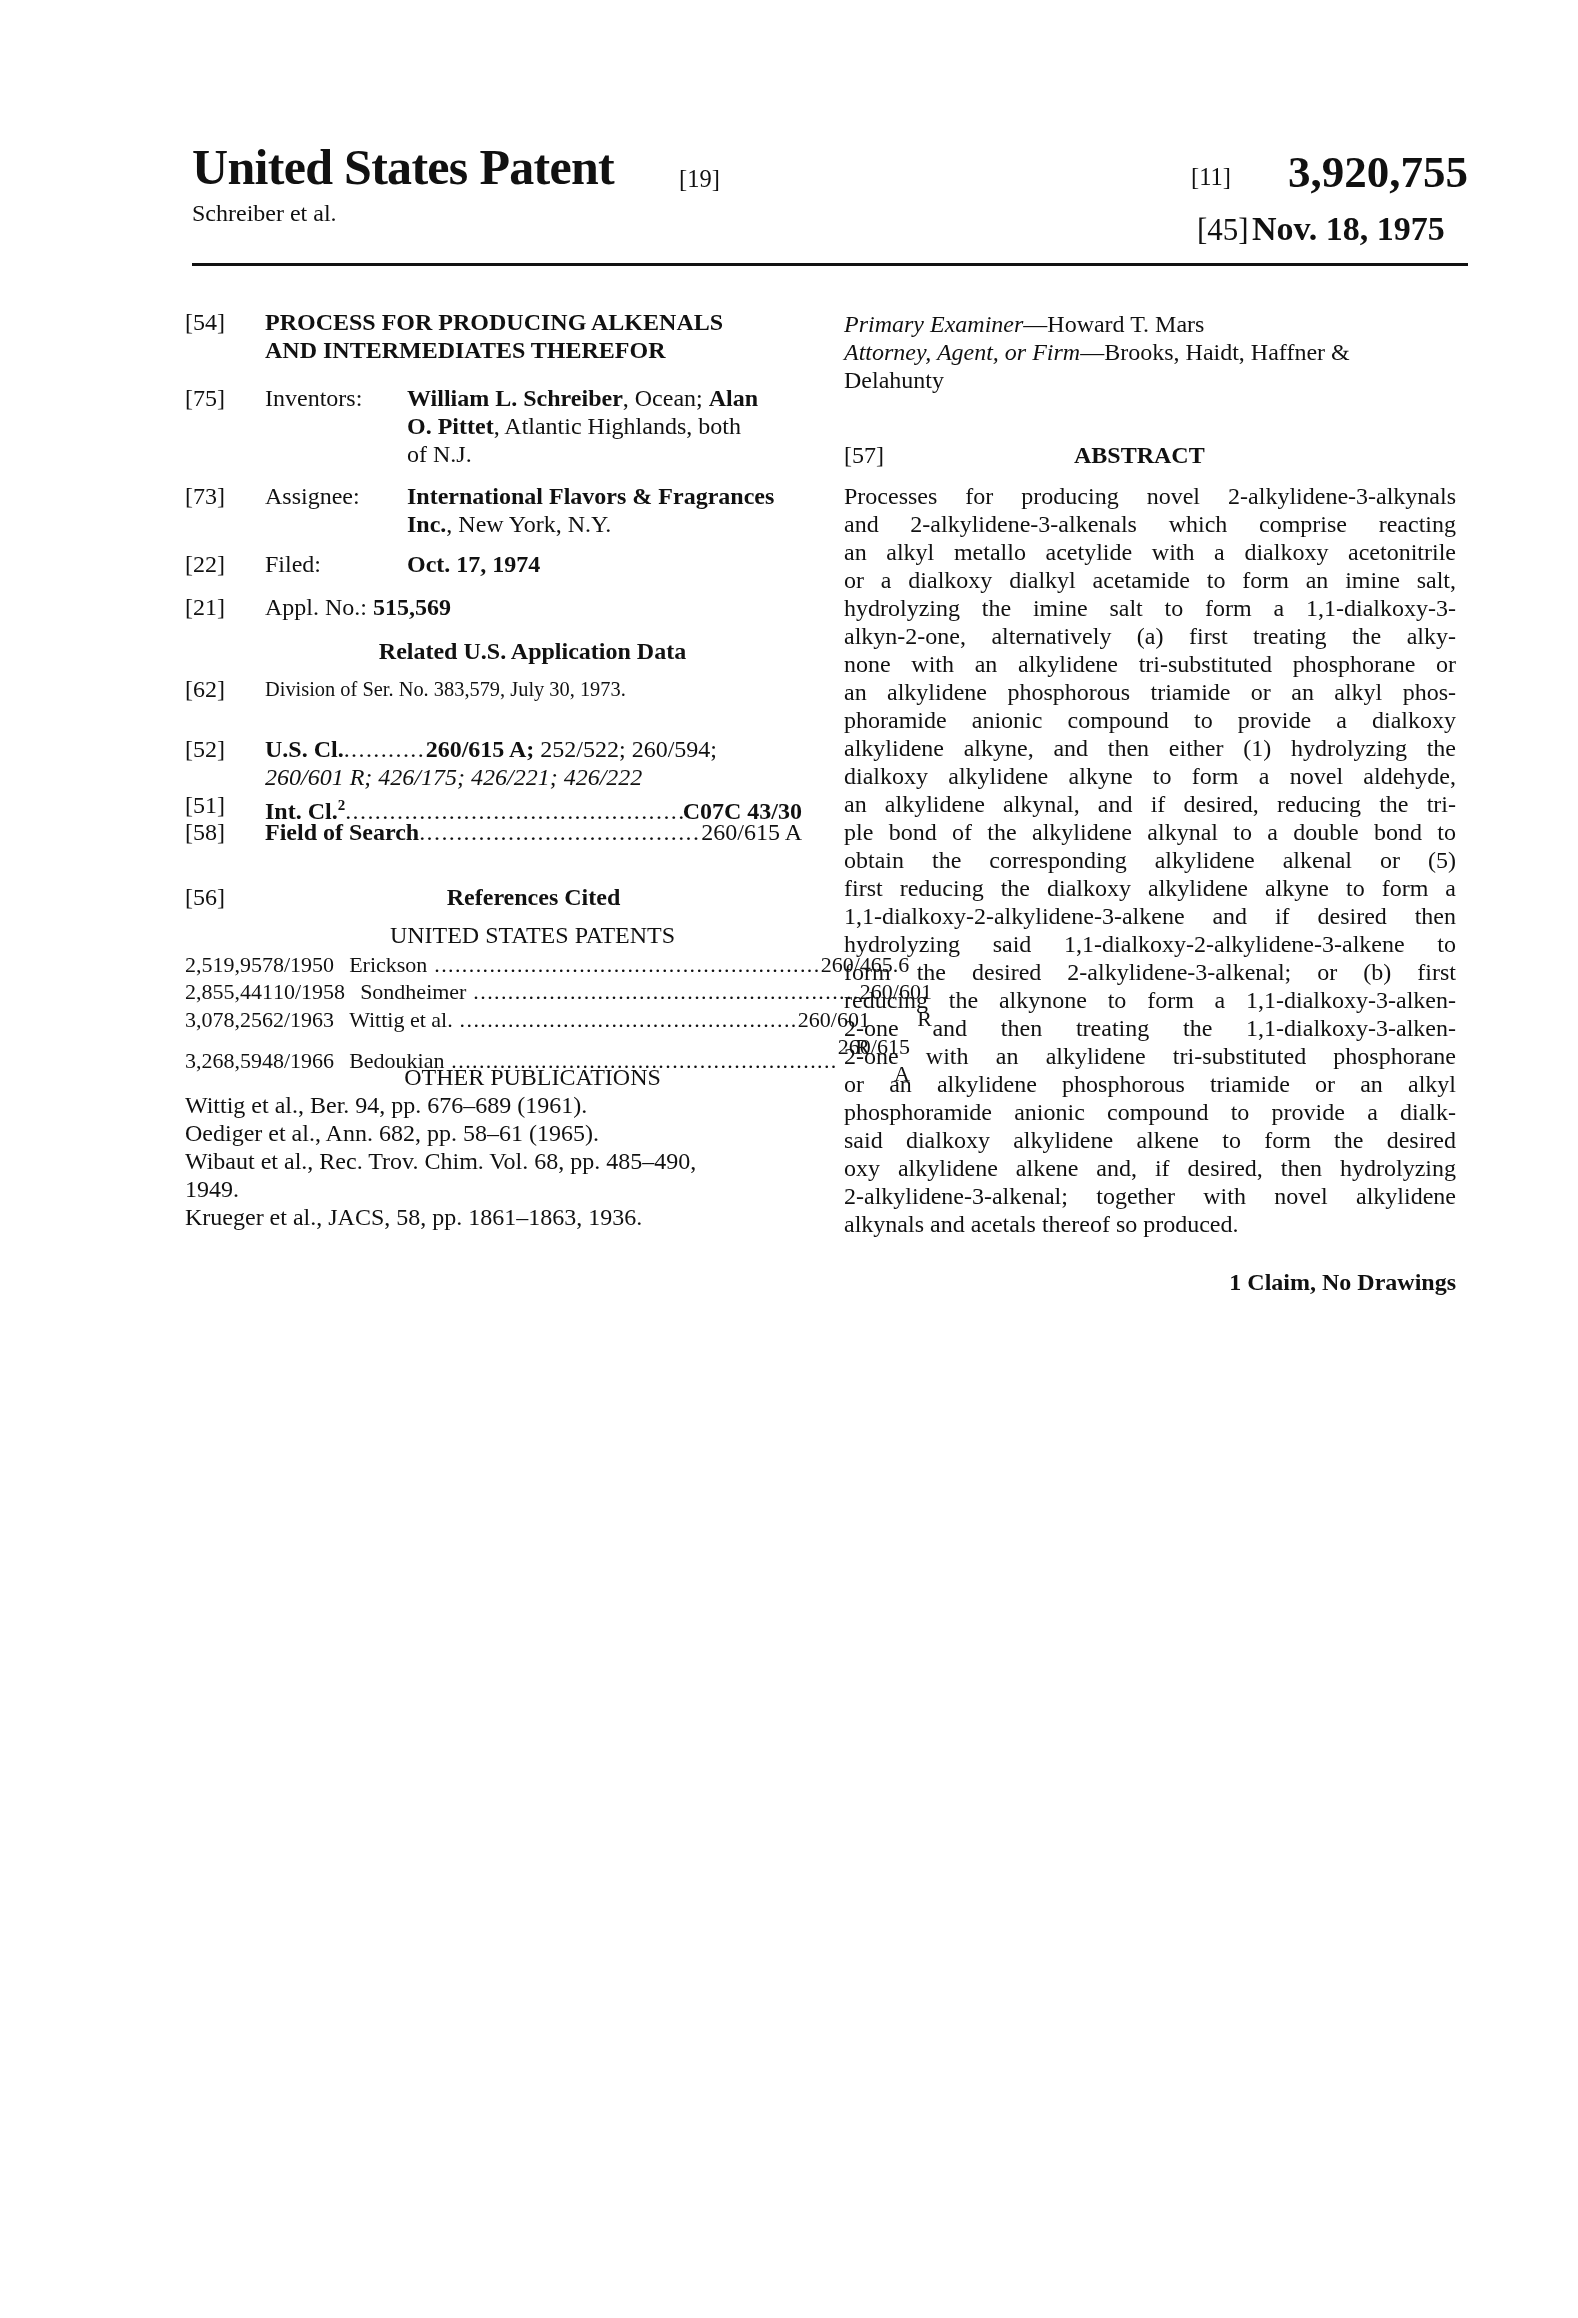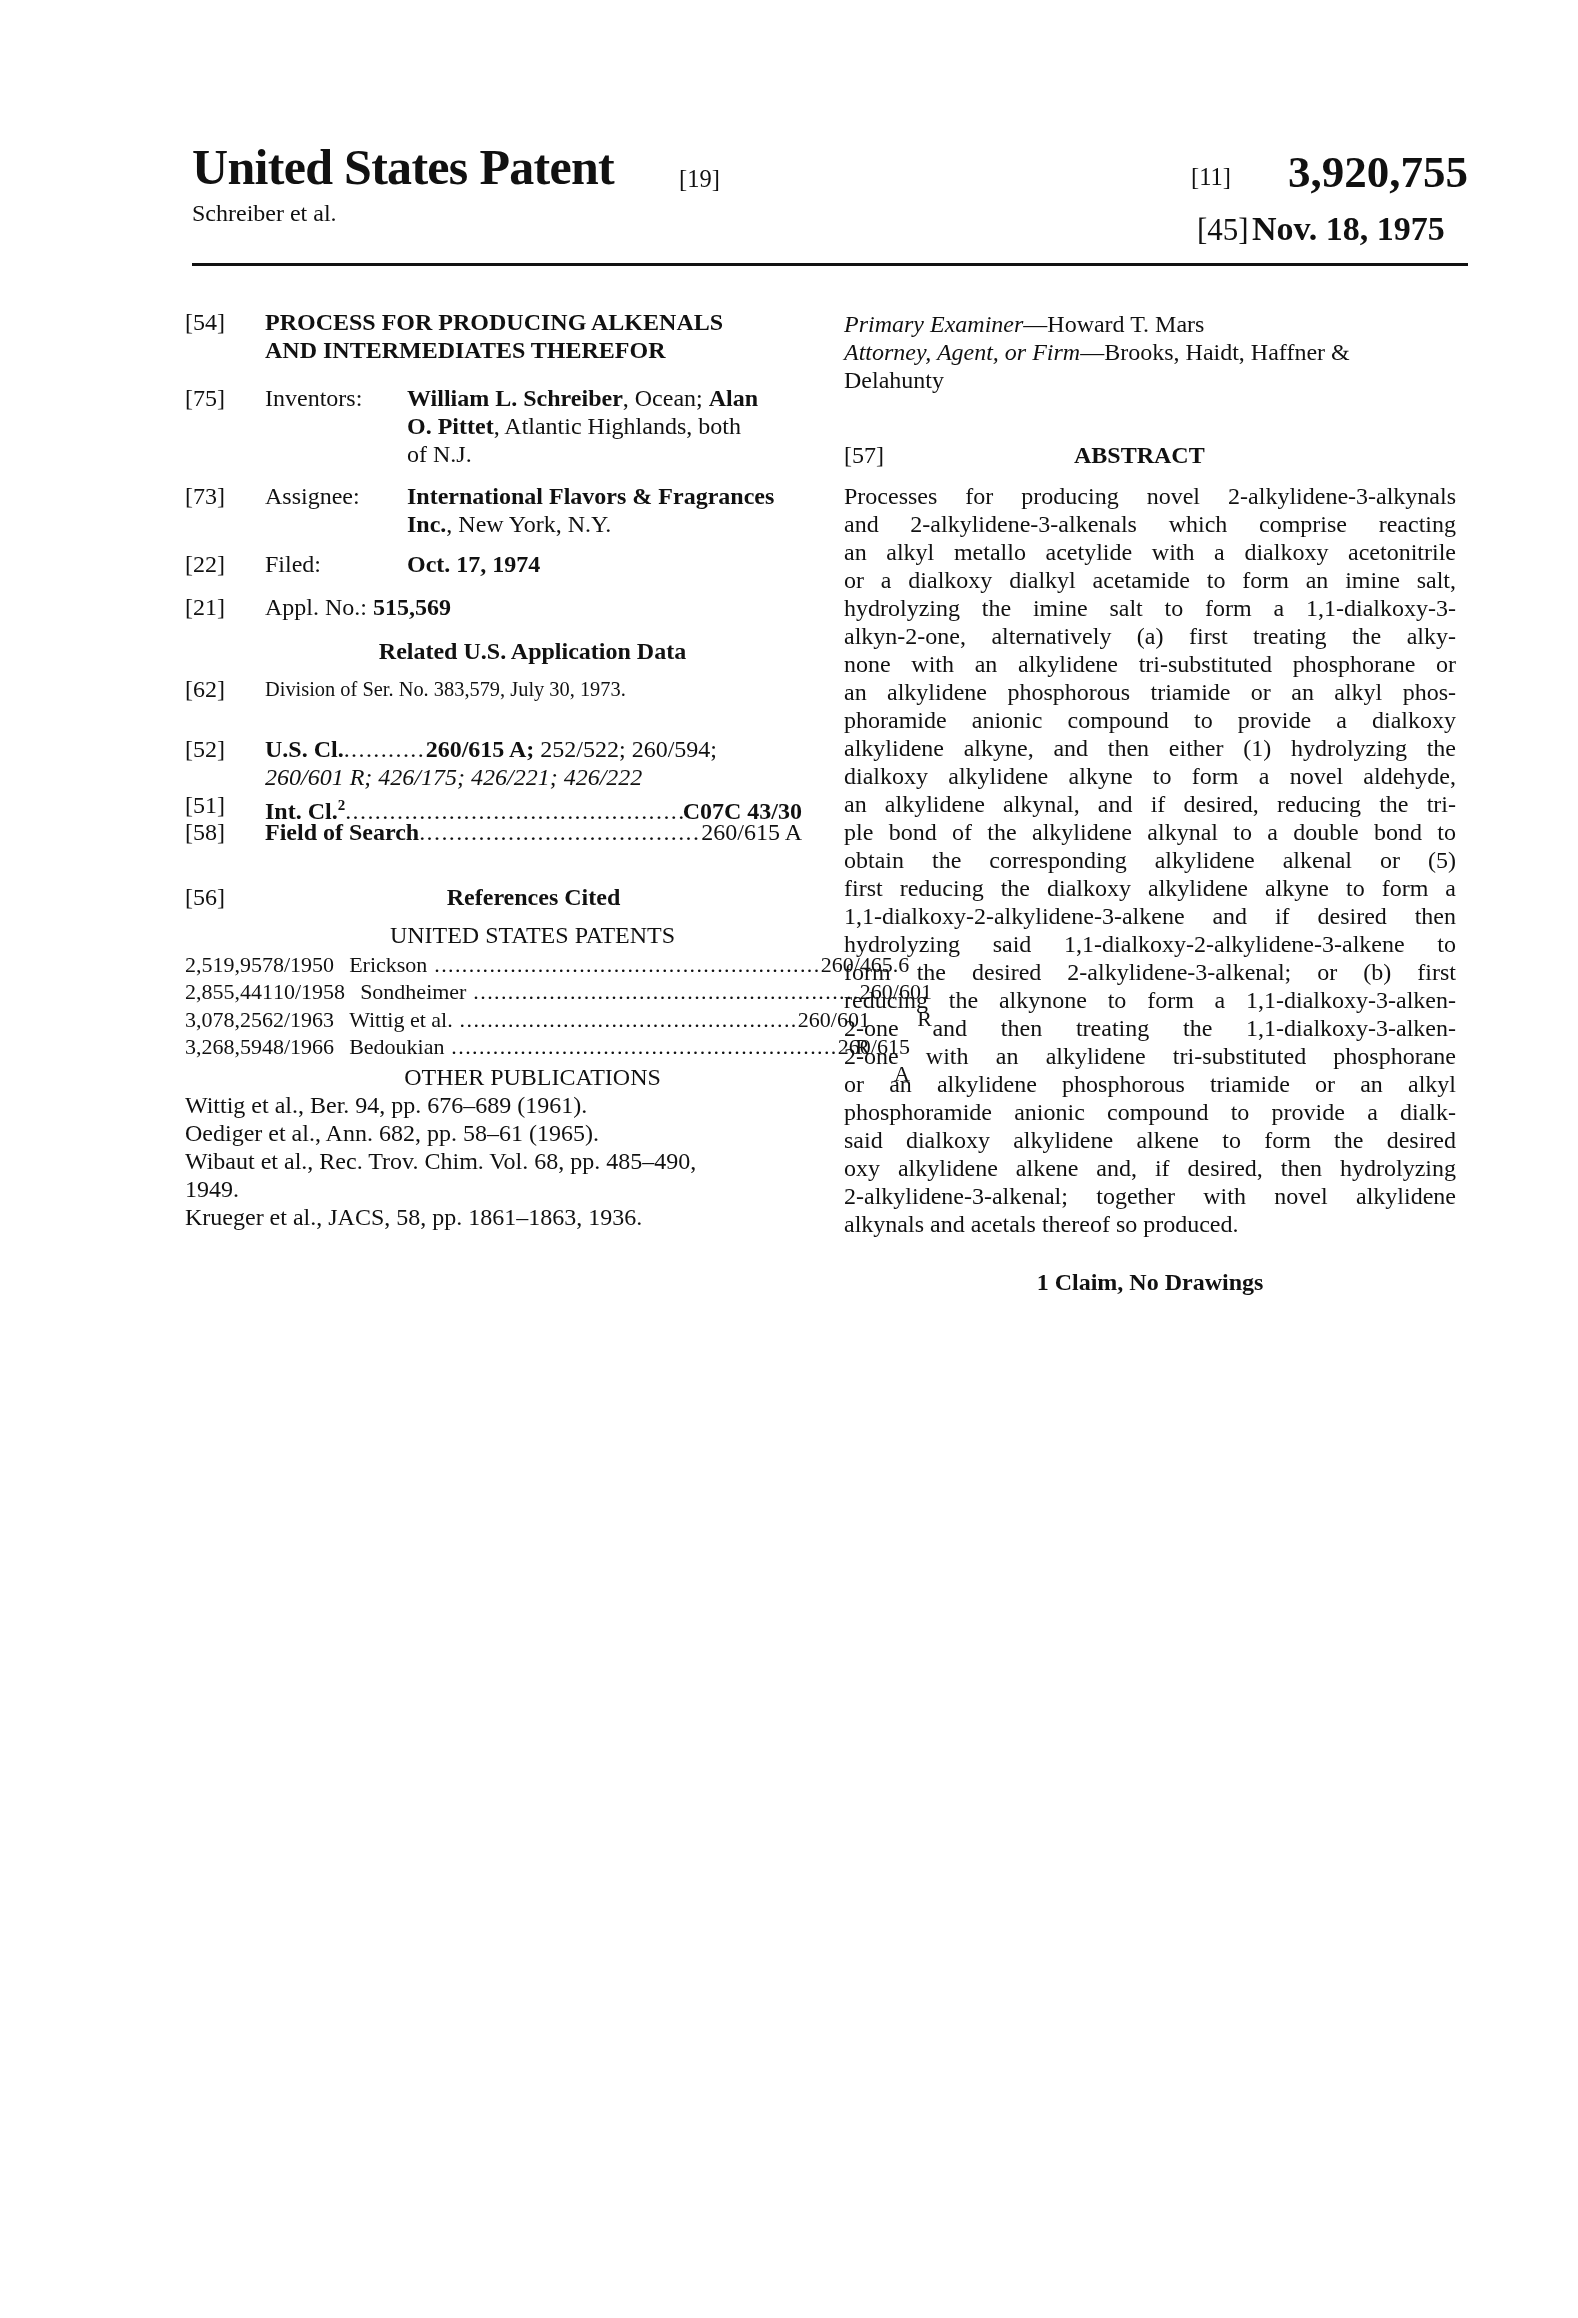--- a/index.html
+++ b/index.html
@@ -154,21 +154,21 @@
     </div>
     <div class="cite-row" style="top: 1006px;">
       <span class="cite-no">3,078,256</span>
       <span class="cite-date">2/1963</span>
       <span class="cite-name">
         <span>Wittig et al.</span>
         <span class="fill">&nbsp;........................................................</span>
       </span>
       <span class="cite-class">260/601 R</span>
     </div>
-    <div class="cite-row" style="top: 1033px;">
+    <div class="cite-row" style="top: 1033px; align-items: center;">
       <span class="cite-no">3,268,594</span>
       <span class="cite-date">8/1966</span>
       <span class="cite-name">
         <span>Bedoukian</span>
         <span class="fill">&nbsp;........................................................</span>
       </span>
       <span class="cite-class">260/615 A</span>
     </div>
   </div>
 
@@ -215,14 +215,14 @@
     <div style="height: 28px; text-align: justify; text-align-last: justify;">2-one and then treating the 1,1-dialkoxy-3-alken-</div>
     <div style="height: 28px; text-align: justify; text-align-last: justify;">2-one with an alkylidene tri-substituted phosphorane</div>
     <div style="height: 28px; text-align: justify; text-align-last: justify;">or an alkylidene phosphorous triamide or an alkyl</div>
     <div style="height: 28px; text-align: justify; text-align-last: justify;">phosphoramide anionic compound to provide a dialk-</div>
     <div style="height: 28px; text-align: justify; text-align-last: justify;">said dialkoxy alkylidene alkene to form the desired</div>
     <div style="height: 28px; text-align: justify; text-align-last: justify;">oxy alkylidene alkene and, if desired, then hydrolyzing</div>
     <div style="height: 28px; text-align: justify; text-align-last: justify;">2-alkylidene-3-alkenal; together with novel alkylidene</div>
     <div style="height: 28px; text-align: justify; text-align-last: left;">alkynals and acetals thereof so produced.</div>
   </div>
 
-<div class="rc b center" style="top:1268px;">1 Claim, No Drawings</div>
+<div class="rc b center" style="top:1268px;text-align:right;">1 Claim, No Drawings</div>
 
 
 </body></html>

